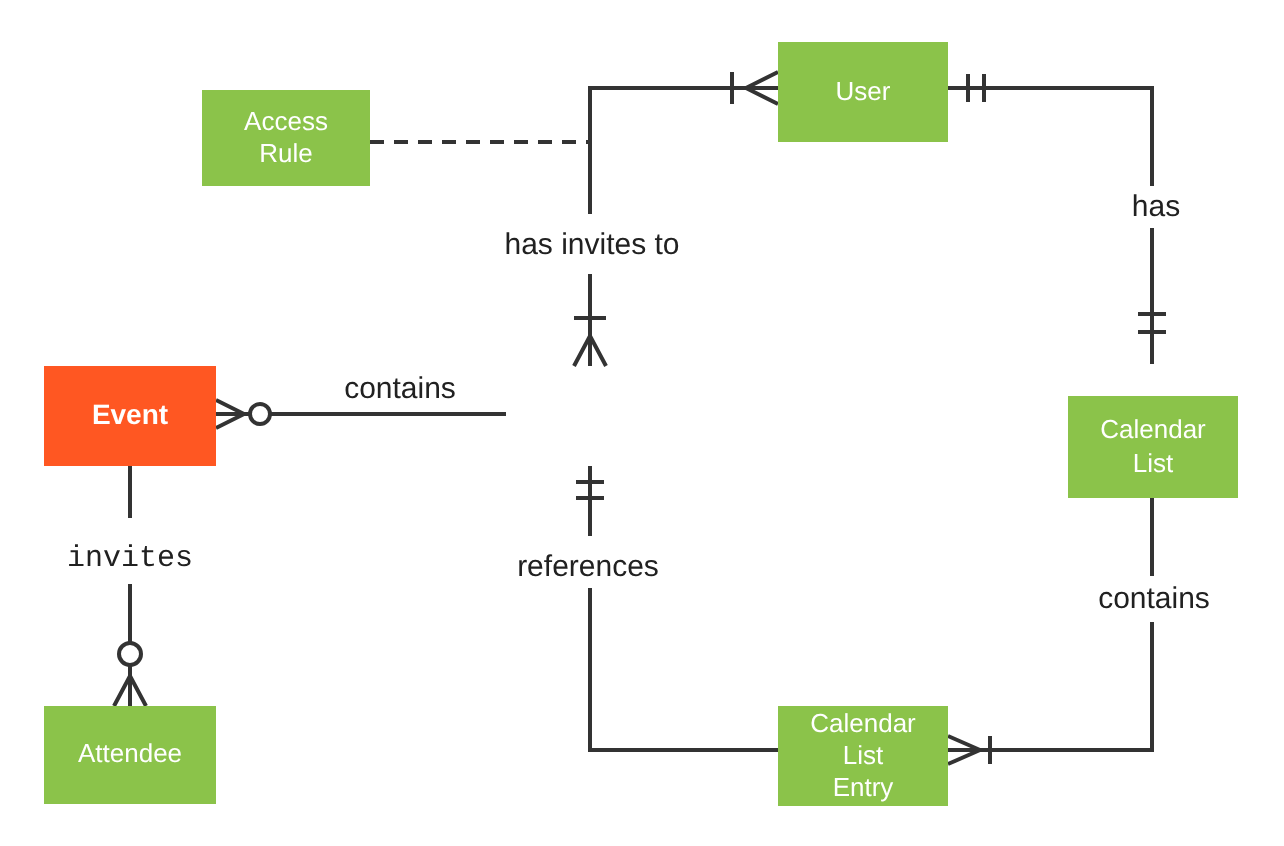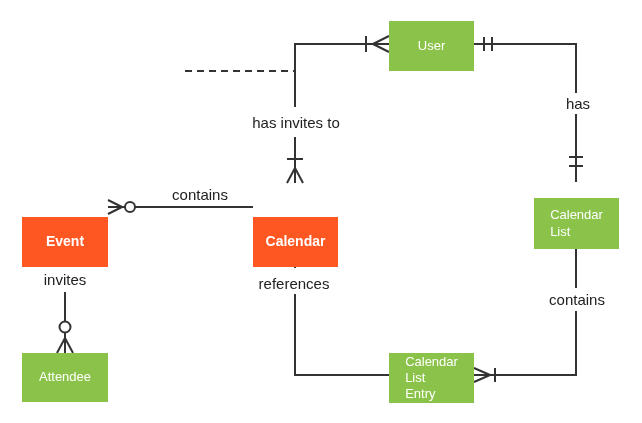--- a/index.html
+++ b/index.html
@@ -27,30 +27,30 @@
     stroke-width: 2;
     fill: none;
   }
   .edges circle { fill: #ffffff; }
   .edges g.dashed path { stroke-dasharray: 7 5; }
   .entity {
     position: absolute;
     display: flex;
     align-items: center;
     justify-content: center;
+    text-align: center;
     color: #ffffff;
     font-size: 13px;
     line-height: 1.25;
     padding: 18px;
     box-sizing: border-box;
   }
   .entity.bold {
     font-weight: bold;
     font-size: 14px;
-    margin-top: 34px;
   }
   .edge-label {
     position: absolute;
     transform: translateX(-50%);
     font-size: 15px;
     color: #212121;
     white-space: nowrap;
   }
 </style>
 </head>
@@ -101,32 +101,32 @@
 
     <g>
       <path d="M65 233 V259"></path>
       <path d="M65 292 V321"></path>
       <circle cx="65" cy="327" r="5.5"></circle>
       <path d="M65 333 V353"></path>
       <path d="M65 338 L57 353 M65 338 L73 353"></path>
     </g>
   </svg>
 
+  <div class="entity" style="left: 101px; top: 45px; width: 84px; height: 48px; background-color: rgb(139, 195, 74);">
+    <span>Access Rule</span>
+  </div>
 
   <div class="entity" style="left: 389px; top: 21px; width: 85px; height: 50px; background-color: rgb(139, 195, 74);">
     <span>User</span>
   </div>
 
   <div class="entity bold" style="left: 22px; top: 183px; width: 86px; height: 50px; background-color: rgb(255, 87, 34);">
     <span>Event</span>
   </div>
 
-  <div class="entity bold" style="left: 253px; top: 183px; width: 85px; height: 50px; background-color: rgb(255, 87, 34);">
-    <span>Calendar</span>
-  </div>
 
   <div class="entity" style="left: 534px; top: 182px; width: 85px; height: 51px; background-color: rgb(139, 195, 74); margin-top: 16px;">
     <span>Calendar List</span>
   </div>
 
   <div class="entity" style="left: 389px; top: 353px; width: 85px; height: 50px; background-color: rgb(139, 195, 74);">
     <span>Calendar List Entry</span>
   </div>
 
   <div class="entity" style="left: 22px; top: 353px; width: 86px; height: 49px; background-color: rgb(139, 195, 74);">
@@ -136,15 +136,15 @@
   <div class="edge-label" style="left:200px; top:186px;">contains</div>
 
   <div class="edge-label" style="left:296px; top:114px;">has invites to</div>
 
   <div class="edge-label" style="left:578px; top:95px;">has</div>
 
   <div class="edge-label" style="left:577px; top:291px;">contains</div>
 
   <div class="edge-label" style="left:294px; top:275px;">references</div>
 
-  <div class="edge-label" style="left:65px; top:271px;">invites</div>
+  <div class="edge-label" style="left:65px; top:271px;font-family:Liberation Mono, monospace;">invites</div>
 
 </div>
 
 </body></html>

